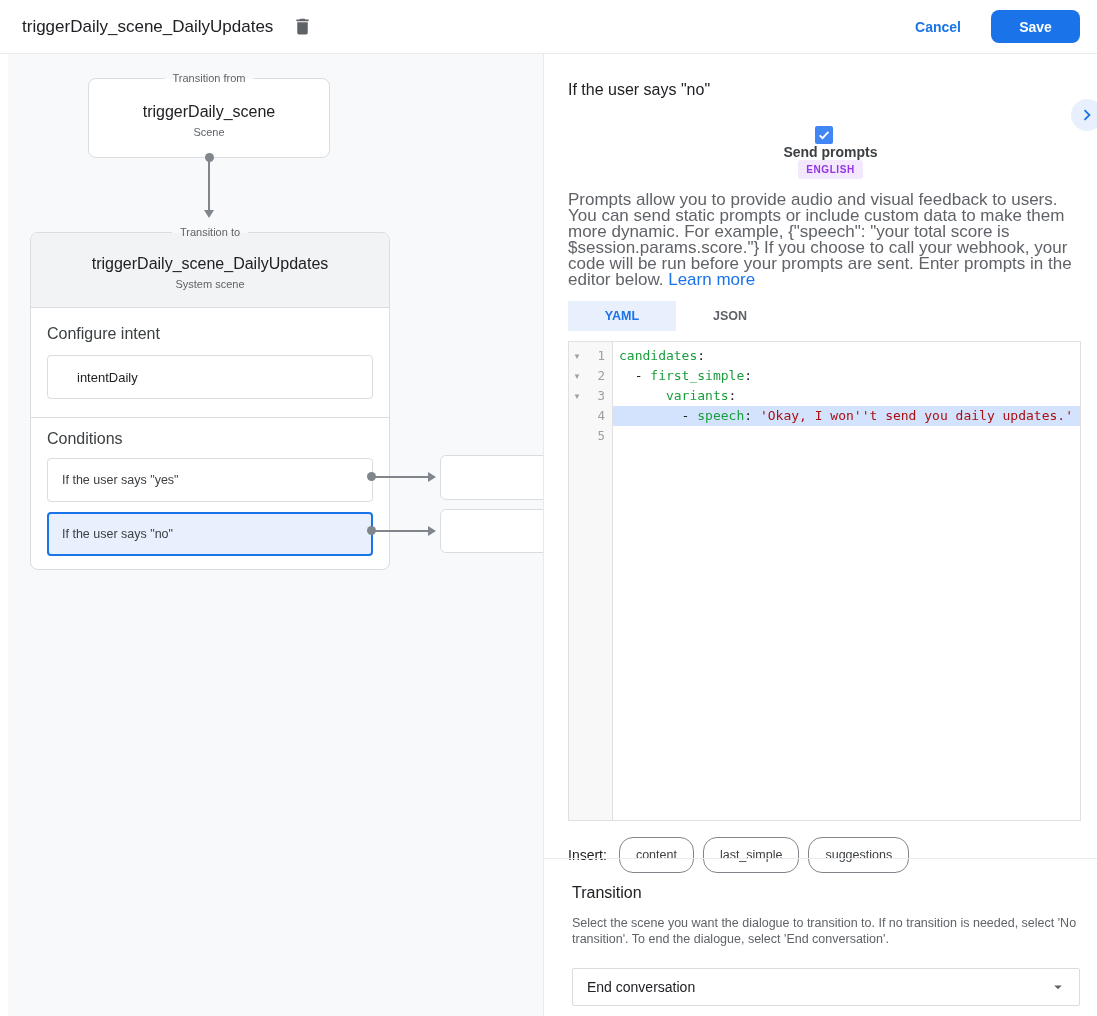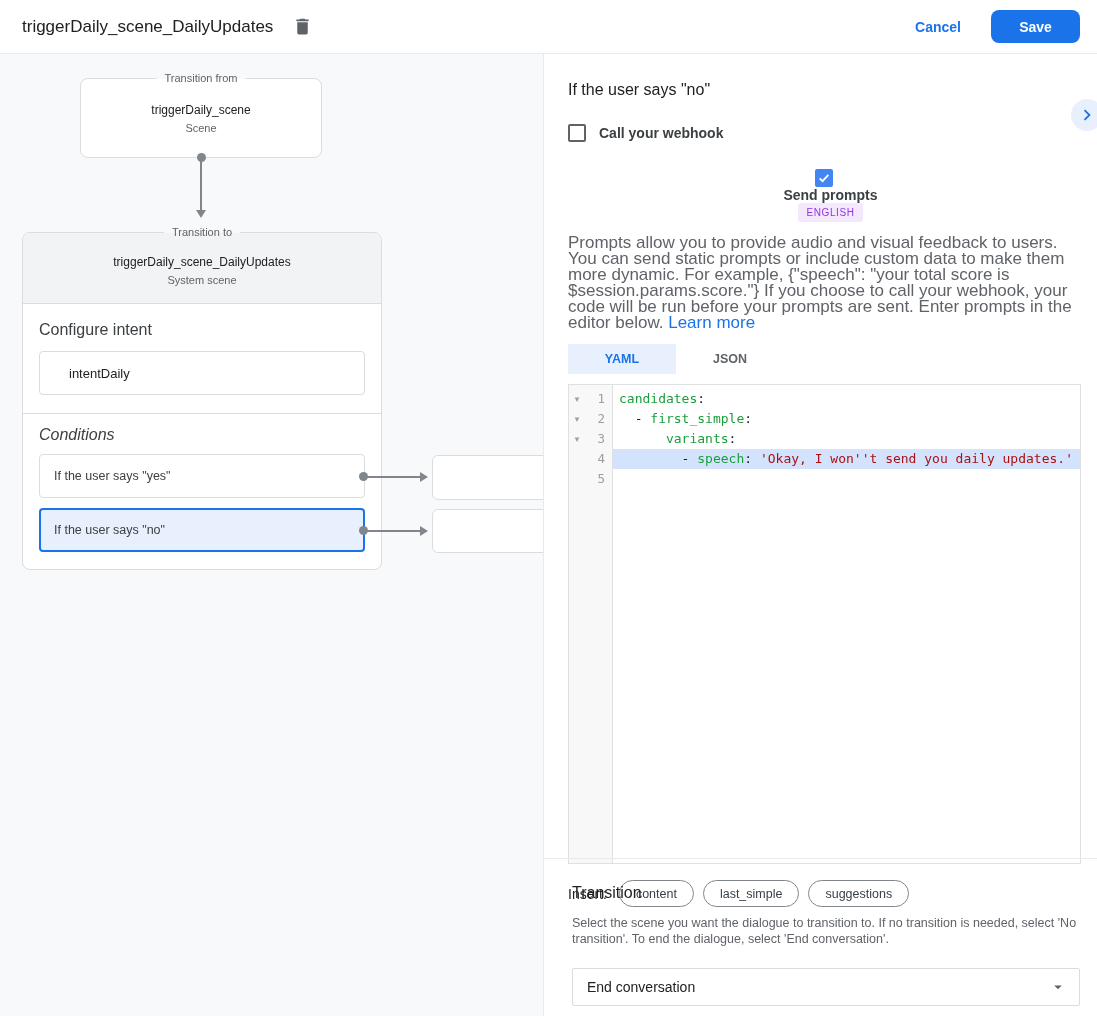--- a/index.html
+++ b/index.html
@@ -16,39 +16,39 @@
     border-bottom:1px solid #e8eaed;display:flex;align-items:center;z-index:30;}
   .header-title{margin-left:22px;font-size:17px;color:var(--txt);}
   .icon-btn{width:30px;height:30px;margin-left:14px;border:none;background:transparent;
     display:flex;align-items:center;justify-content:center;cursor:pointer;border-radius:50%;}
   .spacer{flex:1}
   .cancel-btn{border:none;background:transparent;color:var(--accent);font-weight:bold;
     font-size:14px;margin-right:30px;cursor:pointer;font-family:inherit;}
   .save-btn{width:89px;height:33px;margin-right:17px;background:var(--accent);color:#fff;
     border:none;border-radius:8px;font-size:14px;font-weight:bold;cursor:pointer;font-family:inherit;}
   
-  .canvas{position:absolute;left:0;top:54px;width:543px;height:962px;background:var(--canvas);overflow:hidden;}
+  .canvas{position:absolute;left:8px;top:54px;width:543px;height:962px;background:var(--canvas);overflow:hidden;}
   .node{position:absolute;background:#fff;border:1px solid var(--border);border-radius:8px;}
   .node-legend{position:absolute;top:-8px;left:50%;transform:translateX(-50%);
     font-size:11px;color:var(--gray);padding:0 8px;white-space:nowrap;line-height:15px;
     background:linear-gradient(var(--canvas) 53%,#fff 53%);}
   .node-legend.on-gray{background:linear-gradient(var(--canvas) 53%,#f1f3f4 53%);}
   .from-box{left:80px;top:24px;width:242px;height:80px;text-align:center;}
-  .node-title{font-size:12px;color:var(--txt);margin-top:24px;}
+  .node-title{font-size:16px;color:var(--txt);margin-top:24px;}
   .node-sub{font-size:11px;color:var(--gray);margin-top:5px;}
   .to-box{left:22px;top:178px;width:360px;height:338px;}
   .to-header{background:#f1f3f4;border-bottom:1px solid var(--border);
     border-radius:8px 8px 0 0;text-align:center;padding:22px 8px 17px;}
   .to-header .node-title{margin-top:0;}
   .section{padding:17px 16px 18px;}
   .section-label{font-size:16px;color:var(--txt2);margin-bottom:12px;}
   .text-input{height:44px;border:1px solid var(--border);border-radius:4px;background:#fff;
     display:flex;align-items:center;padding:0 29px;font-size:13px;color:var(--txt);}
   .conditions{border-top:1px solid var(--border);padding:12px 16px 0;}
-  .conditions .section-label{margin-bottom:10px;font-style:italic;}
+  .conditions .section-label{margin-bottom:10px;}
   .cond-row{height:44px;border:1px solid var(--border);border-radius:4px;background:#fff;
     display:flex;align-items:center;padding:0 14px;font-size:12.5px;color:var(--txt2);cursor:pointer;}
   .cond-row + .cond-row{margin-top:10px;}
   .cond-row.selected{border:2px solid var(--accent);background:var(--selected-bg);padding:0 13px;}
   .dot{position:absolute;width:9px;height:9px;border-radius:50%;background:#80868b;}
   .vline{position:absolute;width:2px;background:#80868b;}
   .hline{position:absolute;height:2px;background:#80868b;}
   .arrow-down{position:absolute;width:0;height:0;border-left:5px solid transparent;
     border-right:5px solid transparent;border-top:8px solid #80868b;}
   .arrow-right{position:absolute;width:0;height:0;border-top:5px solid transparent;
@@ -61,42 +61,42 @@
   .panel-title{font-size:16px;color:var(--txt);margin-top:27px;}
   .expand-btn{position:absolute;top:18px;right:-6px;width:32px;height:32px;border-radius:50%;
     background:var(--selected-bg);border:none;cursor:pointer;display:flex;align-items:center;justify-content:center;}
   .check-row{display:flex;align-items:center;margin-top:25px;}
   .check-row.second{margin-top:27px;flex-direction:column;}
   .checkbox{width:18px;height:18px;border:2px solid var(--gray);border-radius:2px;background:#fff;
     flex:0 0 auto;cursor:pointer;display:flex;align-items:center;justify-content:center;}
   .checkbox.checked{background:var(--checkbox-blue);border-color:var(--checkbox-blue);}
   .check-label{font-size:14px;font-weight:bold;color:var(--txt2);margin-left:13px;}
   .lang-badge{margin-left:13px;background:var(--badge-bg);color:var(--badge-text);
-    font-size:10px;font-weight:normal;letter-spacing:.6px;padding:4px 8px;border-radius:3px;}
+    font-size:10px;font-weight:bold;letter-spacing:.6px;padding:4px 8px;border-radius:3px;}
   .desc{margin-top:13px;font-size:17px;line-height:16px;color:var(--gray);max-width:515px;}
   .link{color:var(--accent);text-decoration:none;cursor:pointer;}
   .tabs{display:flex;margin-top:13px;}
   .tab{width:108px;height:30px;display:flex;align-items:center;justify-content:center;
     font-size:12.5px;font-weight:bold;color:var(--gray);cursor:pointer;background:transparent;border:none;font-family:inherit;}
   .tab.active{background:var(--selected-bg);color:var(--accent);}
   .editor{margin-top:10px;width:513px;height:480px;border:1px solid #e0e0e0;display:flex;background:#fff;}
   .gutter{width:44px;background:#f8f8f8;border-right:1px solid #e0e0e0;padding-top:4px;flex:0 0 auto;}
   .gutter-row{height:20px;line-height:20px;display:flex;align-items:center;}
   .fold{width:16px;text-align:center;font-size:9px;color:#9aa0a6;cursor:pointer;}
   .lnum{flex:1;text-align:right;padding-right:7px;font-family:"DejaVu Sans Mono",monospace;
     font-size:12.5px;color:var(--lnum);}
   .code-area{flex:1;padding-top:4px;overflow:hidden;cursor:text;}
   .code-row{height:20px;line-height:20px;white-space:pre;padding-left:6px;
     font-family:"DejaVu Sans Mono",monospace;font-size:13px;color:var(--txt);}
   .code-row.hl{background:var(--hl);}
   .tok-key{color:var(--key-green);}
   .tok-str{color:var(--str-red);}
   .insert-row{display:flex;align-items:center;margin-top:16px;}
   .insert-label{font-size:14px;color:var(--txt);margin-right:12px;}
-  .pill{height:27px;border:1px solid #80868b;border-radius:14px;background:#fff;
+  .pill{height:36px;border:1px solid #80868b;border-radius:14px;background:#fff;
     padding:0 16px;font-size:12.5px;color:var(--txt2);margin-right:9px;cursor:pointer;
     display:flex;align-items:center;font-family:inherit;}
   .panel-divider{position:absolute;left:0;top:804px;width:100%;border-top:1px solid #e8eaed;}
   .transition-sec{position:absolute;left:28px;right:17px;top:830px;}
   .transition-title{font-size:16px;color:var(--txt);}
   .transition-desc{margin-top:13px;font-size:12.5px;line-height:16px;color:var(--gray);max-width:515px;}
   .select{margin-top:21px;height:38px;border:1px solid var(--border);border-radius:2px;background:#fff;
     display:flex;align-items:center;padding:0 14px;font-size:14px;color:var(--txt);cursor:pointer;position:relative;}
   .select-caret{position:absolute;right:12px;top:50%;transform:translateY(-50%);display:flex;}
 </style>
@@ -168,24 +168,20 @@
 
     <div class="panel-title">If the user says "no"</div>
     <button class="expand-btn">
       <span style="display:flex">
         <svg width="22" height="22" viewBox="0 0 24 24" fill="#1a73e8">
             <path d="M10 6L8.59 7.41 13.17 12l-4.58 4.59L10 18l6-6z"></path>
           </svg>
       </span>
     </button>
 
-    <div class="check-row">
-      <div class="checkbox"></div>
-      <div class="check-label">Call your webhook</div>
-    </div>
 
     <div class="check-row second">
       <div class="checkbox checked">
         <span style="display:flex">
           <svg width="14" height="14" viewBox="0 0 24 24" fill="none" stroke="#fff" stroke-width="3.2">
               <path d="M4.5 12.5l5 5 10-11"></path>
             </svg>
         </span>
       </div>
       <div class="check-label">Send prompts</div>

